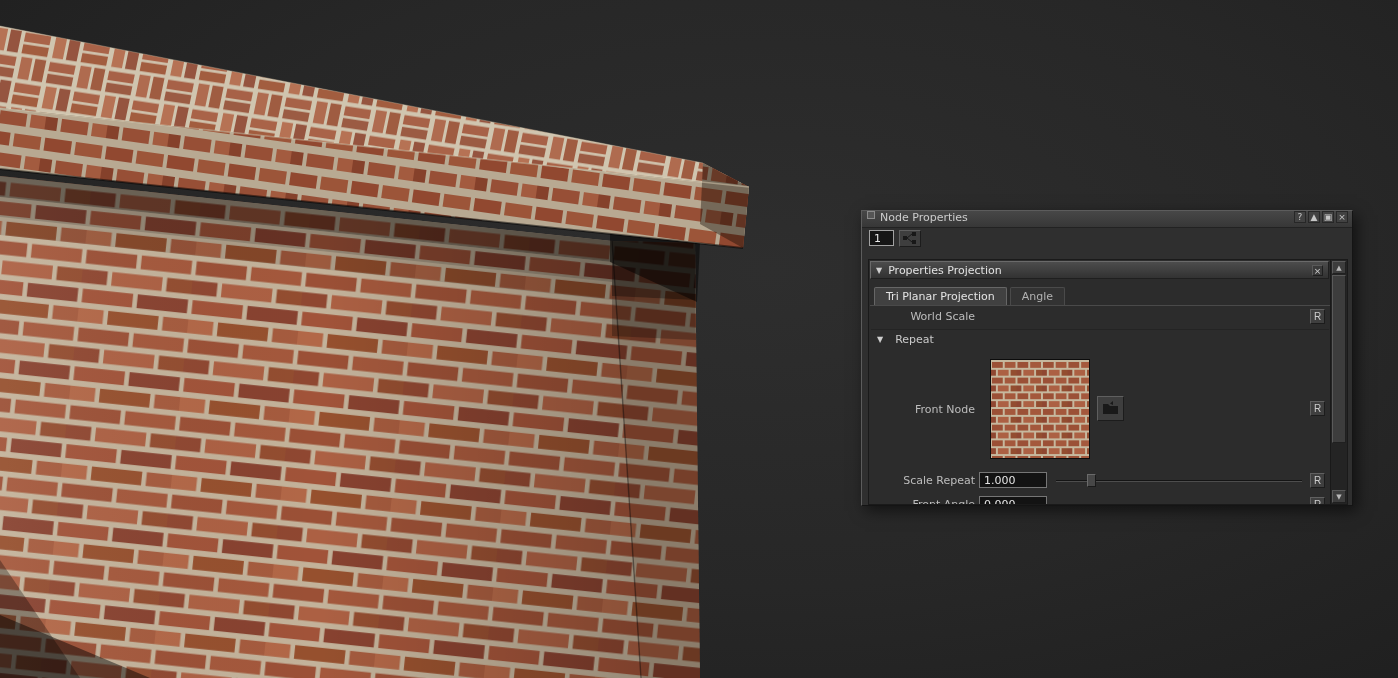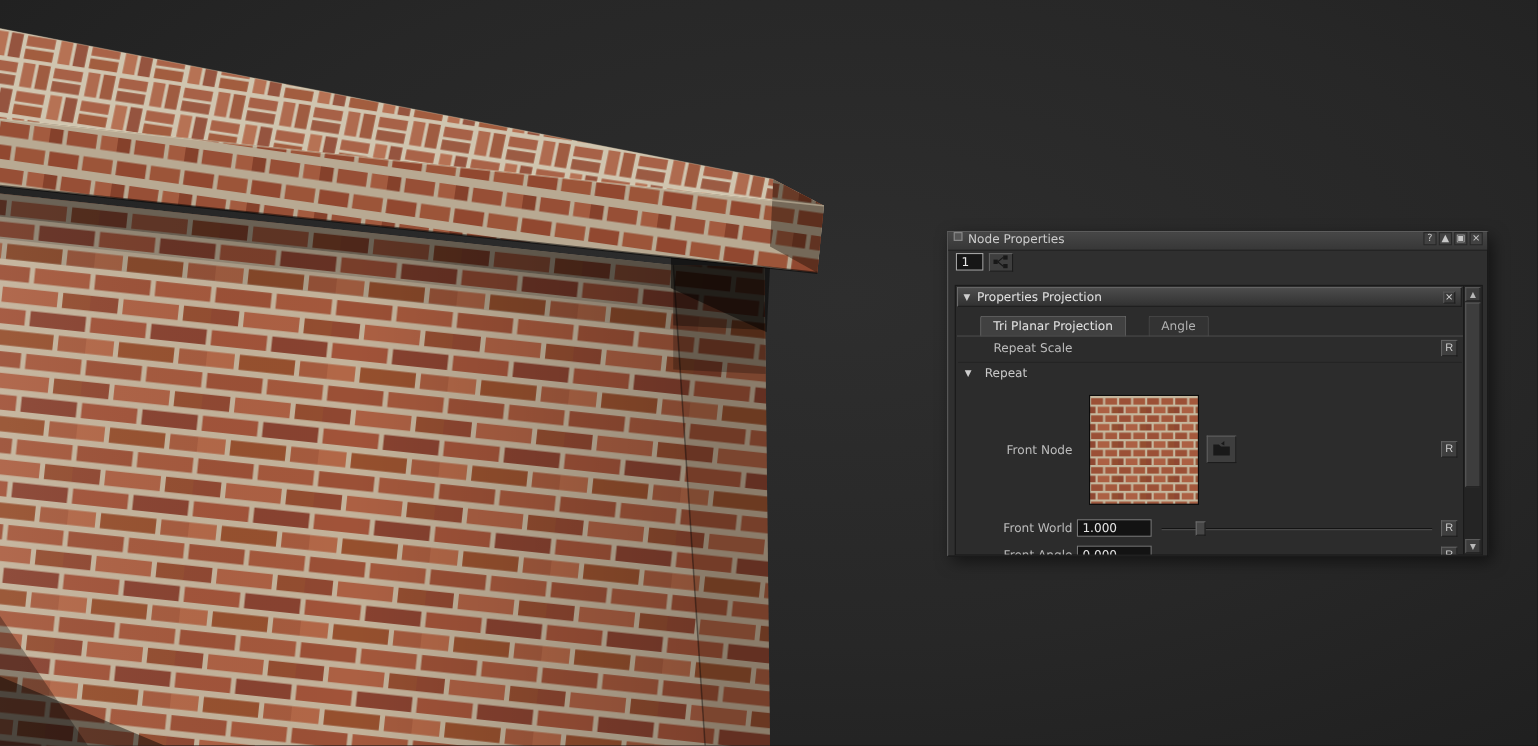--- a/index.html
+++ b/index.html
@@ -55,21 +55,21 @@
   .tri { font-size:8px; color:#cfcfcf; margin-right:6px; }
   .hdr-close {
     margin-left:auto; width:11px; height:11px; font-size:9px; line-height:10px; text-align:center;
     background:#3a3a3a; border:1px solid #595959; border-right-color:#1f1f1f; border-bottom-color:#1f1f1f;
     color:#cfcfcf;
   }
   .tabs { position:absolute; left:5px; top:27px; height:19px; display:flex; gap:3px; }
   .tab {
     height:19px; line-height:17px; padding:0 11px; font-size:11px;
     background:#333333; color:#b2b2b2;
-    border:1px solid #4a4a4a; border-bottom:none; border-radius:2px 2px 0 0;margin-left:17px;
+    border:1px solid #4a4a4a; border-bottom:none; border-radius:2px 2px 0 0;
   }
   .tab.active { background:#414141; color:#e4e4e4; border-color:#666666; }
   .tabline { position:absolute; left:1px; width:460px; top:45px; border-top:1px solid #4a4a4a; }
   .divider { position:absolute; left:2px; width:458px; top:69px; border-top:1px solid #242424; }
 
   .plabel { position:absolute; color:#bcbcbc; white-space:nowrap; }
   .r372 { right:372px; text-align:right; }
   .pfield {
     position:absolute; background:#131313; border:1px solid #767676; color:#e4e4e4;
     font-family:inherit; font-size:11px; padding:0 0 0 4px; height:16px;
@@ -214,21 +214,21 @@
         <span>Properties Projection</span>
         <span class="hdr-close">×</span>
       </div>
 
       <div class="tabs">
         <div class="tab active">Tri Planar Projection</div>
         <div class="tab">Angle</div>
       </div>
       <div class="tabline"></div>
 
-      <span class="plabel r372" style="top:50px;">Repeat Scale</span>
+      <span class="plabel r372" style="top:50px;">World Scale</span>
       <button class="rbtn" style="left:441px; top:49px;">R</button>
 
       <div class="divider"></div>
 
       <div class="section-hdr">
         <span class="tri">▼</span>
         <span>Repeat</span>
       </div>
 
       <span class="plabel r372" style="top:143px;">Front Node</span>
@@ -246,21 +246,21 @@
         <rect width="100" height="100" fill="url(#pbThumb)"></rect>
       </svg>
       <button class="load-btn">
         <svg width="17" height="15" viewBox="0 0 17 15">
           <path d="M1,4 L6,4 L8,6 L16,6 L16,14 L1,14 Z" fill="#191919"></path>
           <path d="M11,5 L11,1 L8,3.5 Z" fill="#191919"></path>
         </svg>
       </button>
       <button class="rbtn" style="left:441px; top:141px;">R</button>
 
-      <span class="plabel r372" style="top:214px;">Front World</span>
+      <span class="plabel r372" style="top:214px;">Scale Repeat</span>
       <input class="pfield" style="left: 110px; top: 212px; width: 68px;" value="1.000">
       <div class="slider">
         <div class="track"></div>
         <div class="handle" style="left: 31px;"></div>
       </div>
       <button class="rbtn" style="left:441px; top:213px;">R</button>
 
       <span class="plabel r372" style="top:238px;">Front Angle</span>
       <input class="pfield" style="left: 110px; top: 236px; width: 68px;" value="0.000">
       <button class="rbtn" style="left:441px; top:237px;">R</button>

